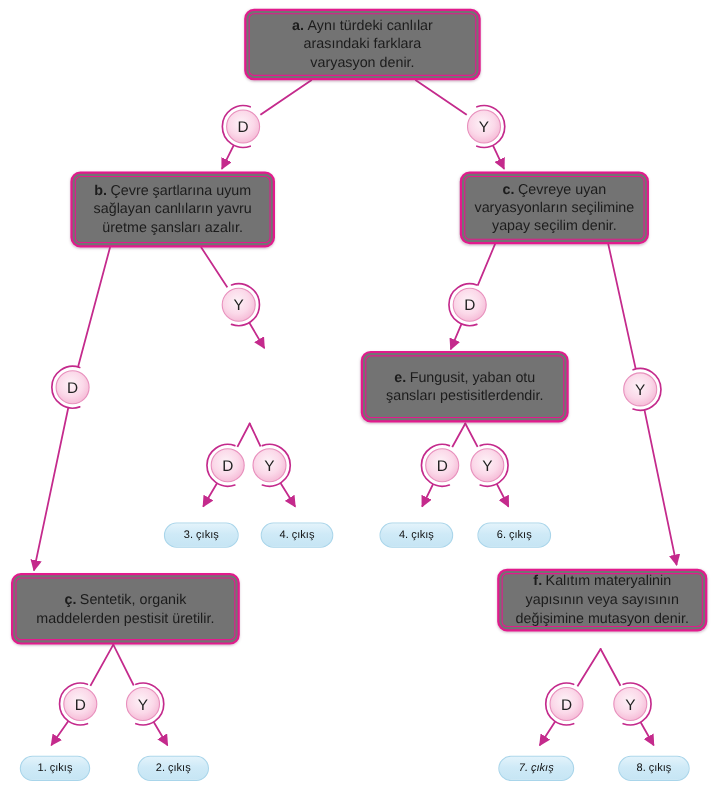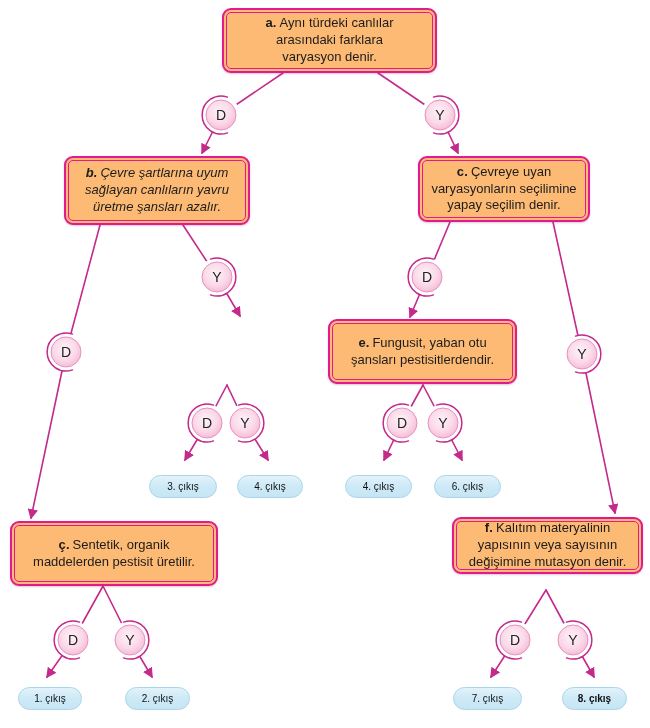--- a/index.html
+++ b/index.html
@@ -4,34 +4,34 @@
 <style>
   html,body{margin:0;padding:0;background:#ffffff;}
   .stage{
     position:relative;width:650px;height:728px;background:#ffffff;
     font-family:"Liberation Sans","DejaVu Sans",sans-serif;overflow:hidden;
   }
   .stage svg{position:absolute;left:0;top:0;}
 
   
   .node{
-    position:absolute;box-sizing:border-box;background:#fdba74;
+    position:absolute;box-sizing:border-box;background:#737373;
     border:2.6px solid #e21a8d;border-radius:9px;padding:2px;
     display:flex;box-shadow:0 1px 2px rgba(120,60,100,.28);
   }
   .node-inner{
     flex:1;border:1.2px solid #e21a8d;border-radius:5px;
     display:flex;align-items:center;justify-content:center;
   }
   .node-text{
     margin:0;text-align:center;font-size:13px;line-height:16.8px;color:#1c1c1c;
   }
   .node-text b{letter-spacing:.1px;margin-right:3px;}
   .n-a{left:222px;top:8px;width:215px;height:65px;}   .n-a .node-text{max-width:158px;}
-  .n-b{left:64px;top:156px;width:186px;height:69px;}  .n-b .node-text{max-width:168px;font-style:italic;}
+  .n-b{left:64px;top:156px;width:186px;height:69px;}  .n-b .node-text{max-width:168px;}
   .n-c{left:418px;top:156px;width:172px;height:66px;} .n-c .node-text{max-width:162px;}
   .n-d{left:133px;top:318px;width:188px;height:66px;} .n-d .node-text{max-width:165px;}
   .n-e{left:328px;top:319px;width:189px;height:65px;} .n-e .node-text{max-width:160px;}
   .n-cc{left:10px;top:521px;width:208px;height:65px;} .n-cc .node-text{max-width:185px;}
   .n-f{left:452px;top:517px;width:191px;height:57px;} .n-f .node-text{max-width:165px;}
 
   
   .circle-label{
     position:absolute;width:30px;height:30px;display:flex;align-items:center;
     justify-content:center;font-size:14px;color:#222;
@@ -194,16 +194,16 @@
   <div class="circle-label" style="left:115px;top:625px;">Y</div>
   <div class="circle-label" style="left:500px;top:625px;">D</div>
   <div class="circle-label" style="left:558px;top:625px;">Y</div>
 
   <div class="exit" style="left:18px;top:687px;width:64px;">1. çıkış</div>
   <div class="exit" style="left:125px;top:687px;width:65px;">2. çıkış</div>
   <div class="exit" style="left:149px;top:475px;width:68px;">3. çıkış</div>
   <div class="exit" style="left:237px;top:475px;width:66px;">4. çıkış</div>
   <div class="exit" style="left:345px;top:475px;width:67px;">4. çıkış</div>
   <div class="exit" style="left:434px;top:475px;width:67px;">6. çıkış</div>
-  <div class="exit" style="left:453px;top:687px;width:69px;">7. çıkış</div>
-  <div class="exit" style="left:562px;top:687px;width:65px;font-weight:bold;">8. çıkış</div>
+  <div class="exit" style="left:453px;top:687px;width:69px;font-style:italic;">7. çıkış</div>
+  <div class="exit" style="left:562px;top:687px;width:65px;">8. çıkış</div>
 
 </div>
 
 </body></html>

